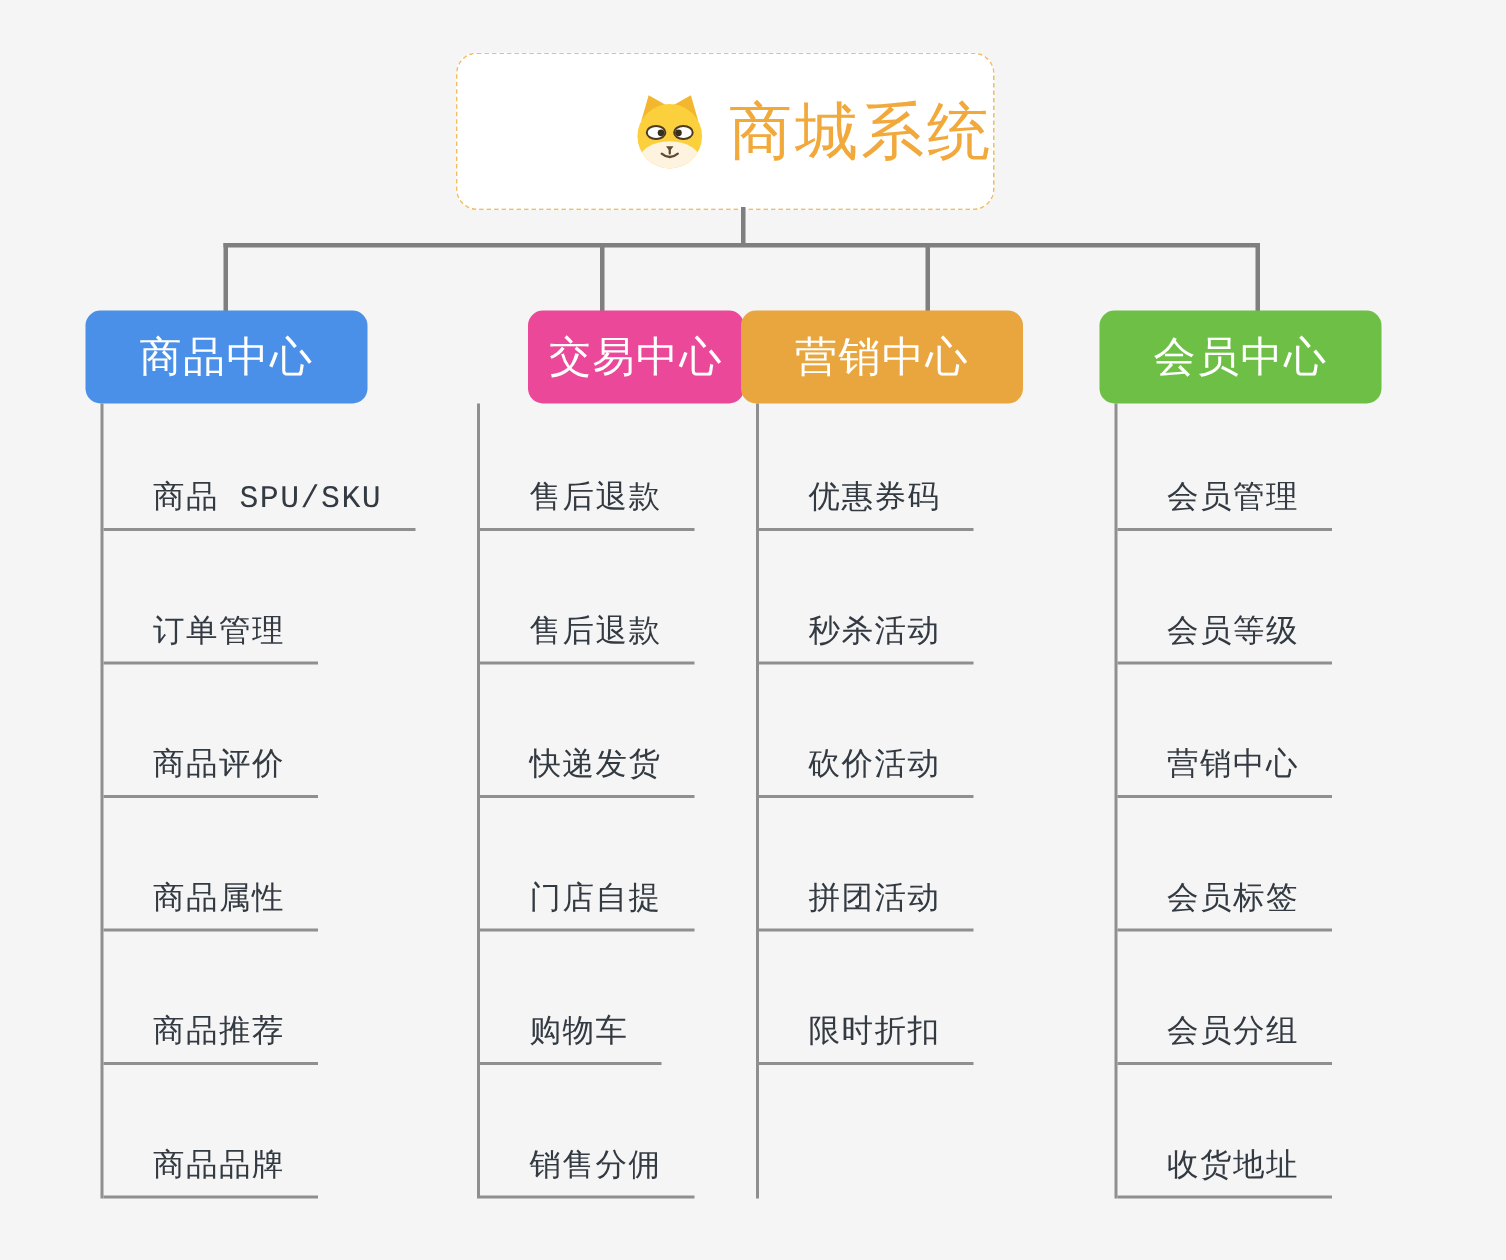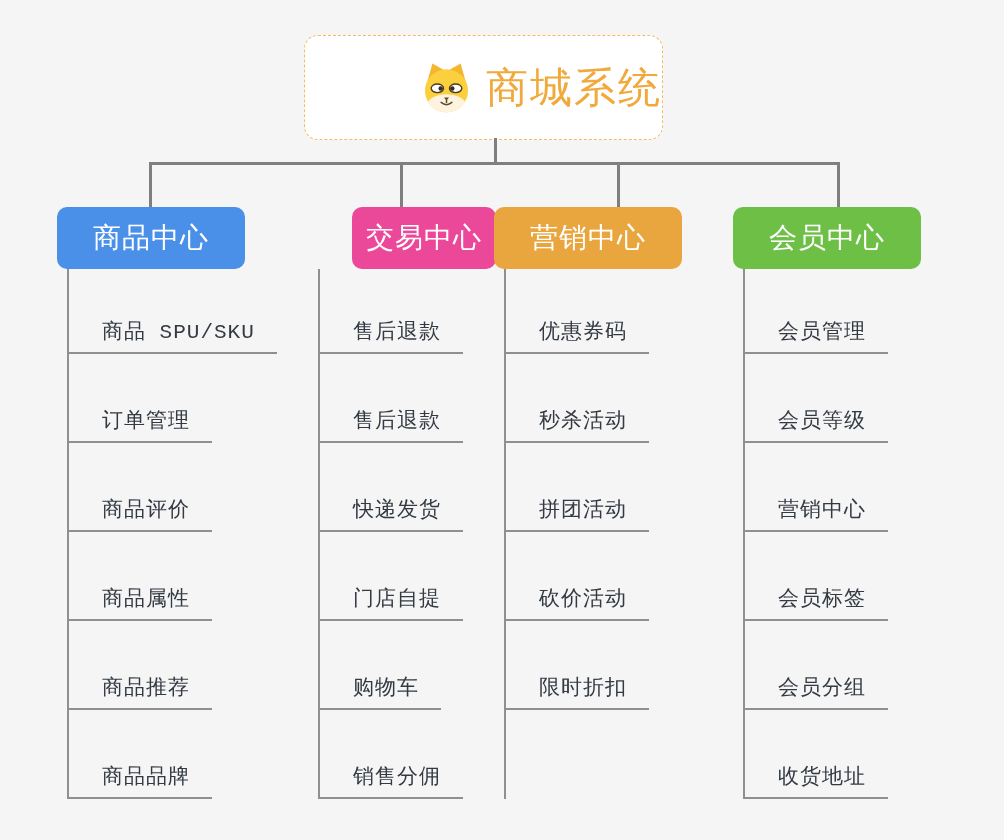--- a/index.html
+++ b/index.html
@@ -121,24 +121,24 @@
   <div class="branch" style="left:494px;">
     <div class="branch-header" style="background-color: rgb(234, 166, 62);">营销中心</div>
     <div class="branch-items">
       <div class="item">
           <span class="item-label">优惠券码</span>
         </div>
       <div class="item">
           <span class="item-label">秒杀活动</span>
         </div>
       <div class="item">
-          <span class="item-label">拼团活动</span>
+          <span class="item-label">砍价活动</span>
         </div>
       <div class="item">
-          <span class="item-label">砍价活动</span>
+          <span class="item-label">拼团活动</span>
         </div>
       <div class="item">
           <span class="item-label">限时折扣</span>
         </div>
     </div>
   </div>
 
   <div class="branch" style="left:733px;">
     <div class="branch-header" style="background-color: rgb(109, 191, 69);">会员中心</div>
     <div class="branch-items">

